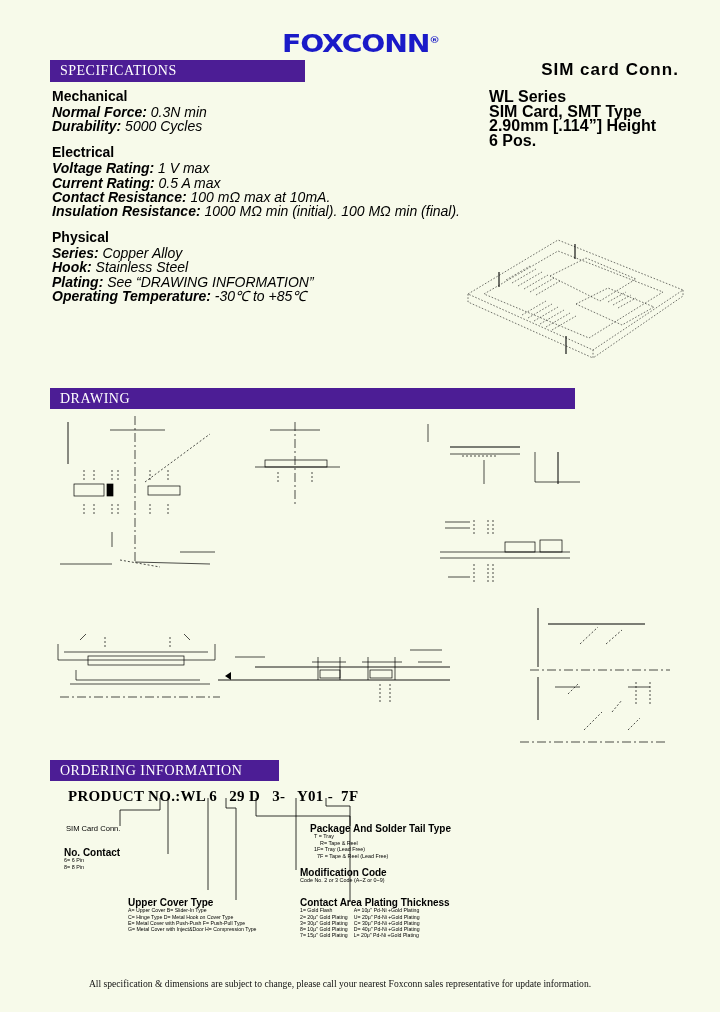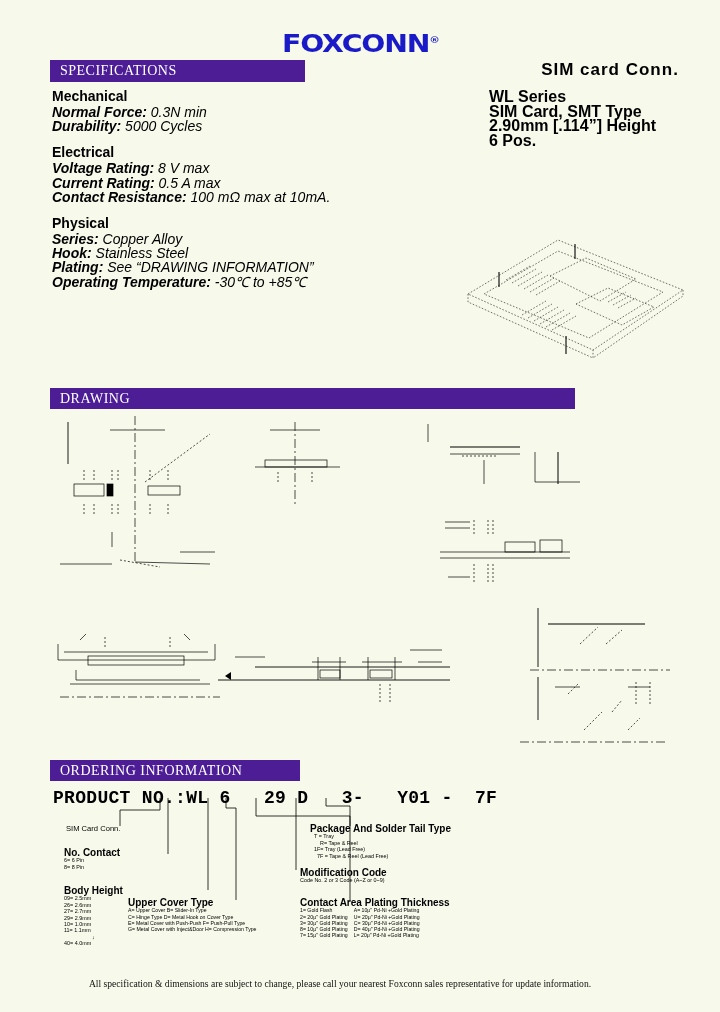--- a/index.html
+++ b/index.html
@@ -29,21 +29,21 @@
 
   
   .bar{
     position:absolute;background:#4c1d95;color:#fff;
     font-size:14px;font-weight:normal;letter-spacing:.5px;
     padding:3px 0 3px 10px;box-sizing:border-box;
     font-family:Liberation Serif, serif;
   }
   #bar-spec{left:50px;top:60px;width:255px;height:22px;line-height:16px;}
   #bar-draw{left:50px;top:388px;width:525px;height:21px;line-height:15px;}
-  #bar-order{left:50px;top:760px;width:250px;height:21px;line-height:15px;}
+  #bar-order{left:50px;top:760px;width:229px;height:21px;line-height:15px;}
 
   
   .spec{position:absolute;left:52px;top:88px;width:420px;}
   .spec h3{
     margin:0 0 1px 0;font-size:14px;font-weight:bold;
     font-family:"Liberation Sans", sans-serif;
   }
   .spec .grp{margin-bottom:11px;}
   .spec p{
     margin:0;font-size:14px;font-style:italic;line-height:14.2px;
@@ -65,23 +65,23 @@
   }
 
   
   .iso{position:absolute;left:458px;top:232px;width:235px;height:135px;}
 
   
   .draw{position:absolute;left:50px;top:412px;width:622px;height:340px;}
 
   
   .prodno{
-    position:absolute;left:53px;top:788px;
-    font-size:18px;font-weight:bold;letter-spacing:.3px;
-    font-family:Liberation Mono, monospace;
+    position:absolute;left:68px;top:788px;
+    font-size:15px;font-weight:bold;letter-spacing:.3px;
+    font-family:Liberation Serif, serif;
     white-space:pre;
   }
   .ord-canvas{position:absolute;left:50px;top:780px;width:622px;height:185px;}
 
   .okey{position:absolute;font-family:"Liberation Sans", sans-serif;}
   .okey .kt{font-size:10px;font-weight:bold;line-height:9.4px;white-space:nowrap;}
   .okey .ki{font-size:5.4px;line-height:6.4px;white-space:nowrap;}
   .okey .ki2{font-size:5.2px;line-height:6.2px;white-space:nowrap;}
 
   #k-sim{left:66px;top:824px;}
@@ -127,23 +127,24 @@
   <div class="spec">
 
     <div class="grp">
       <h3>Mechanical</h3>
       <p><b>Normal Force:</b><span> 0.3N min</span></p>
       <p><b>Durability:</b><span> 5000 Cycles</span></p>
     </div>
 
     <div class="grp">
       <h3>Electrical</h3>
-      <p><b>Voltage Rating:</b><span> 8 V max</span></p>
+      <p><b>Voltage Rating:</b><span> 1 V max</span></p>
       <p><b>Current Rating:</b><span> 0.5 A max</span></p>
       <p><b>Contact Resistance:</b><span> 100 mΩ max at 10mA.</span></p>
+      <p><b>Insulation Resistance:</b><span> 1000 MΩ min (initial). 100 MΩ min (final).</span></p>
     </div>
 
     <div class="grp">
       <h3>Physical</h3>
       <p><b>Series:</b><span> Copper Alloy</span></p>
       <p><b>Hook:</b><span> Stainless Steel</span></p>
       <p><b>Plating:</b><span> See “DRAWING INFORMATION”</span></p>
       <p><b>Operating Temperature:</b><span> -30℃  to +85℃</span></p>
     </div>
   </div>
@@ -331,31 +332,20 @@
   <div class="okey" id="k-sim">
     <div class="kt">SIM Card Conn.</div>
   </div>
 
   <div class="okey" id="k-noc">
     <div class="kt">No. Contact</div>
     <div class="ki">6= 6 Pin</div>
     <div class="ki">8= 8 Pin</div>
   </div>
 
-  <div class="okey" id="k-bod">
-    <div class="kt">Body Height</div>
-    <div class="ki">09= 2.5mm</div>
-    <div class="ki">26= 2.6mm</div>
-    <div class="ki">27= 2.7mm</div>
-    <div class="ki">29= 2.9mm</div>
-    <div class="ki">10= 1.0mm</div>
-    <div class="ki">11= 1.1mm</div>
-    <div class="ki" style="text-align:center;">↓</div>
-    <div class="ki">40= 4.0mm</div>
-  </div>
 
   <div class="okey" id="k-upc">
     <div class="kt">Upper Cover Type</div>
     <div class="ki2">A= Upper Cover    B= Slider-In Type</div>
     <div class="ki2">C= Hinge Type        D= Metal Hook on Cover Type</div>
     <div class="ki2">E= Metal Cover with Push-Push   F= Push-Pull Type</div>
     <div class="ki2">G= Metal Cover with Inject&amp;Door  H= Compression Type</div>
   </div>
 
   <div class="okey" id="k-pkg">

